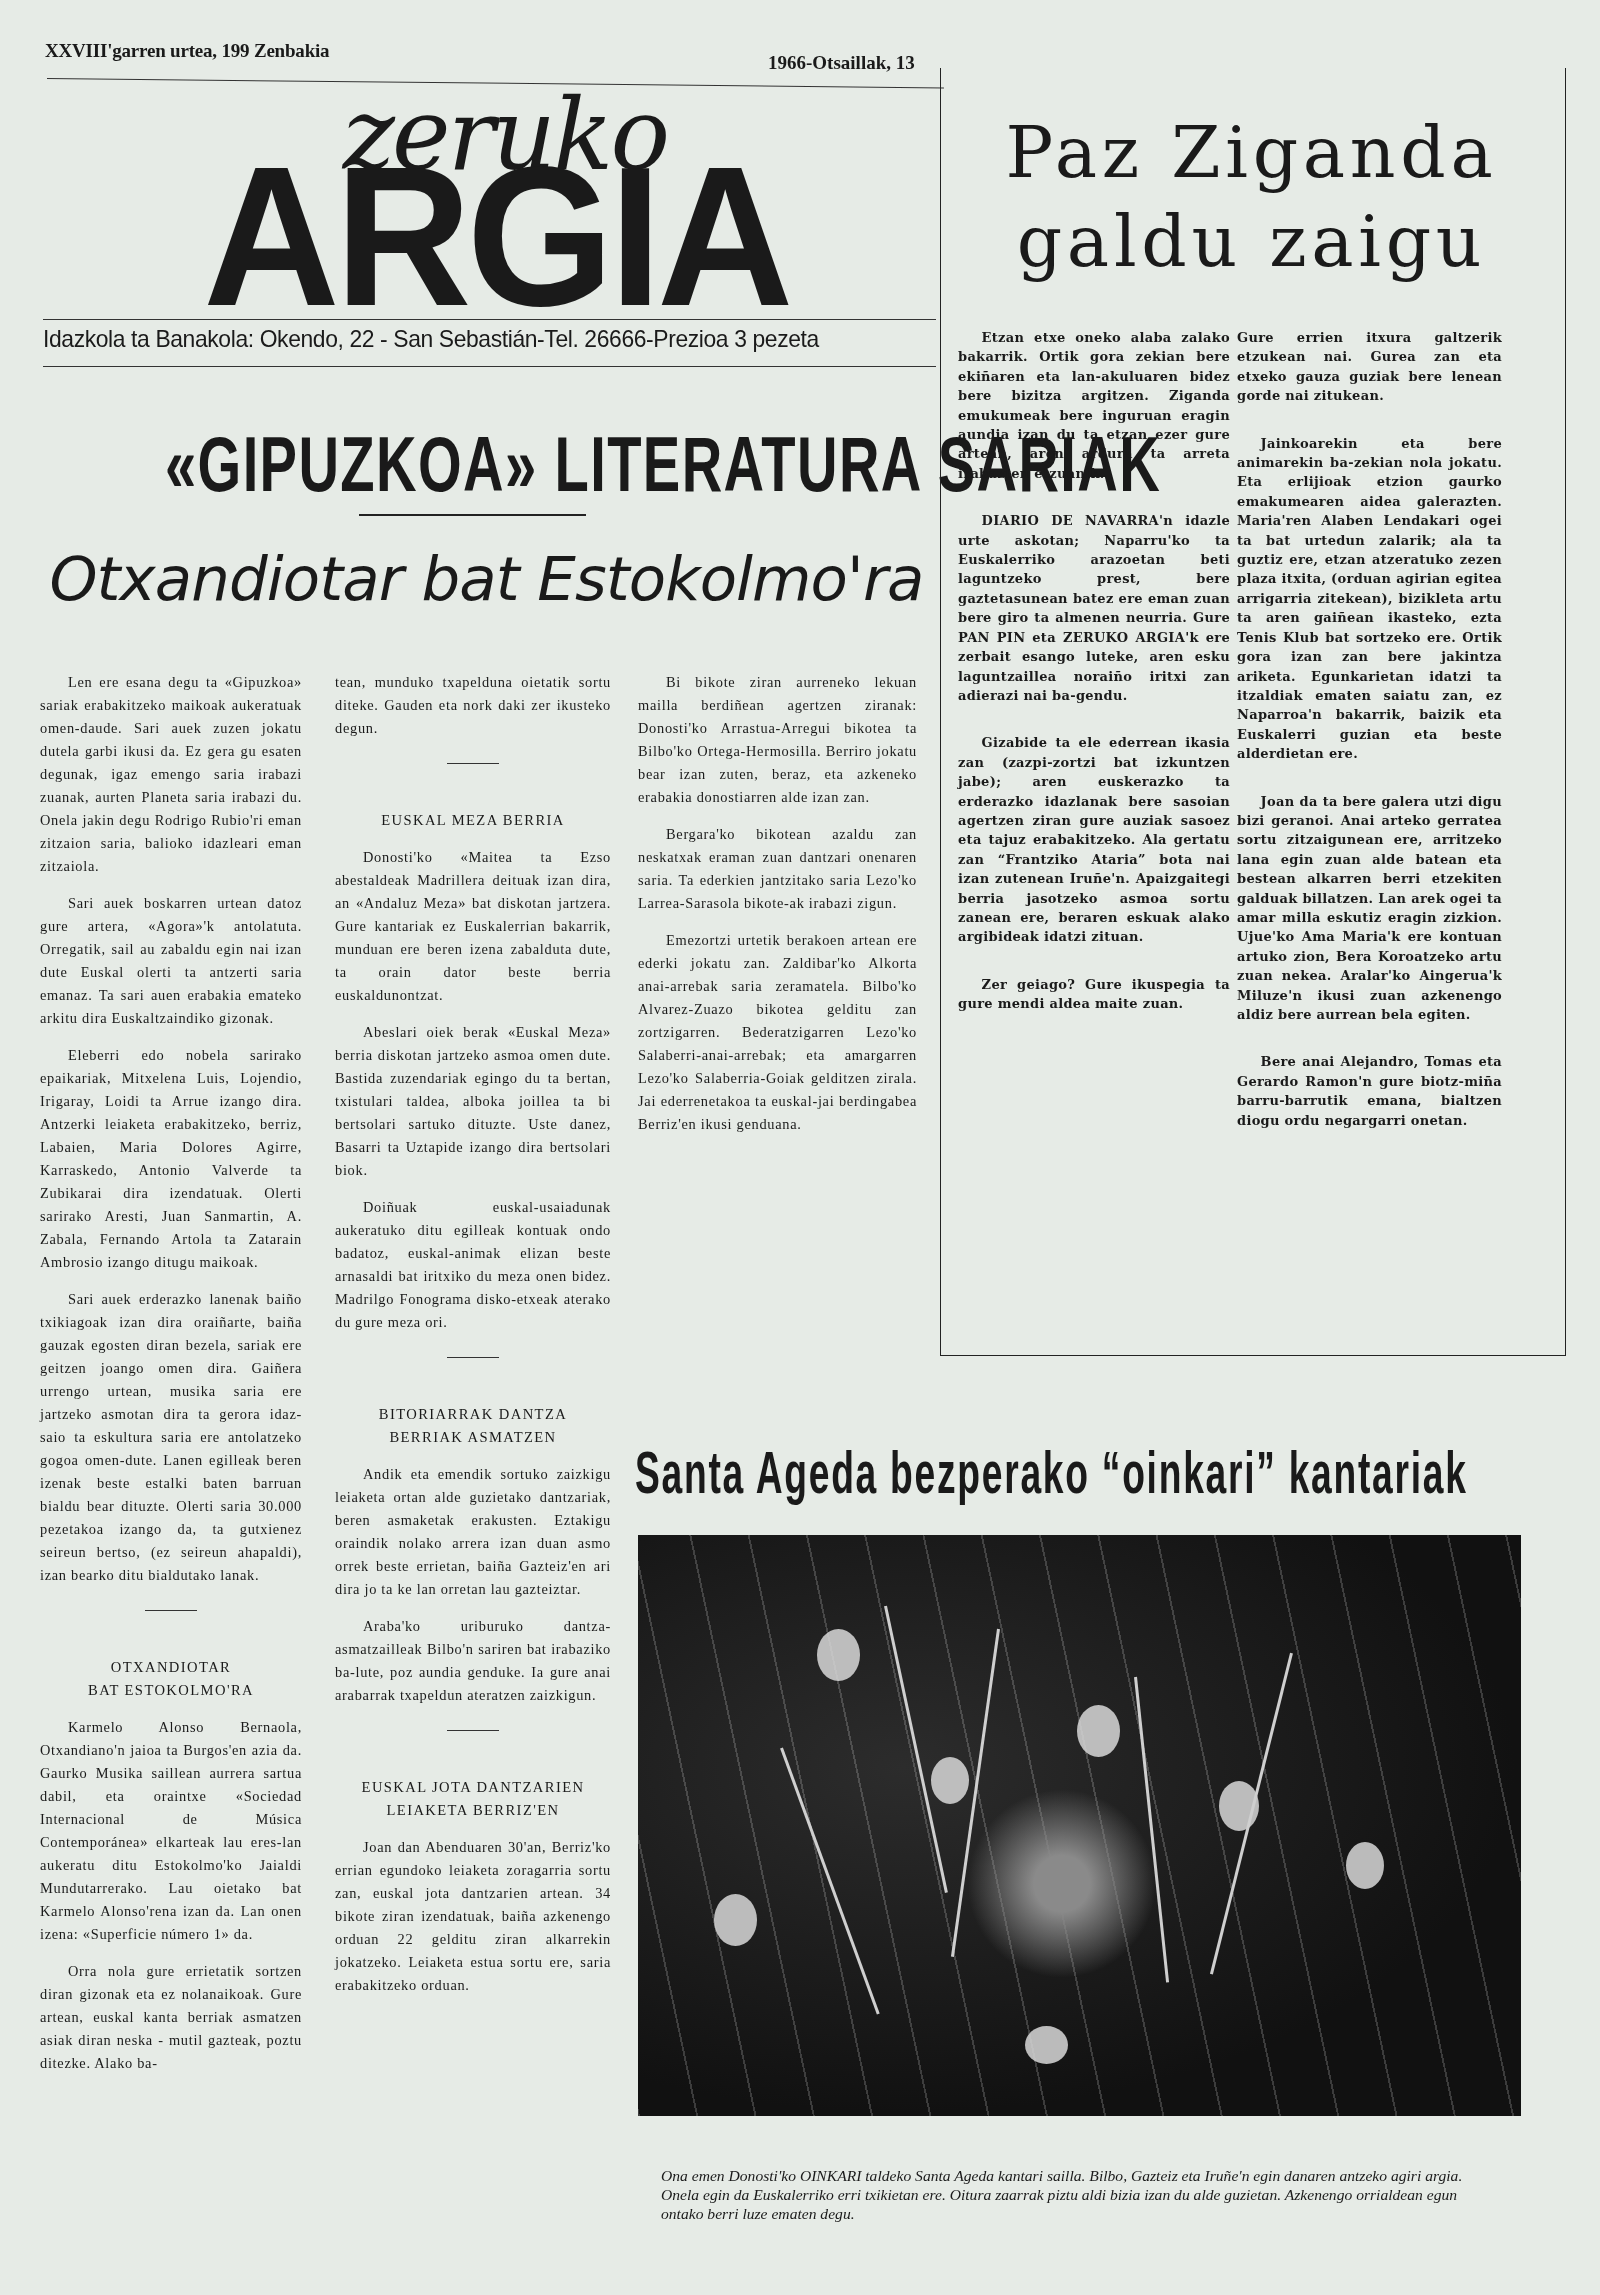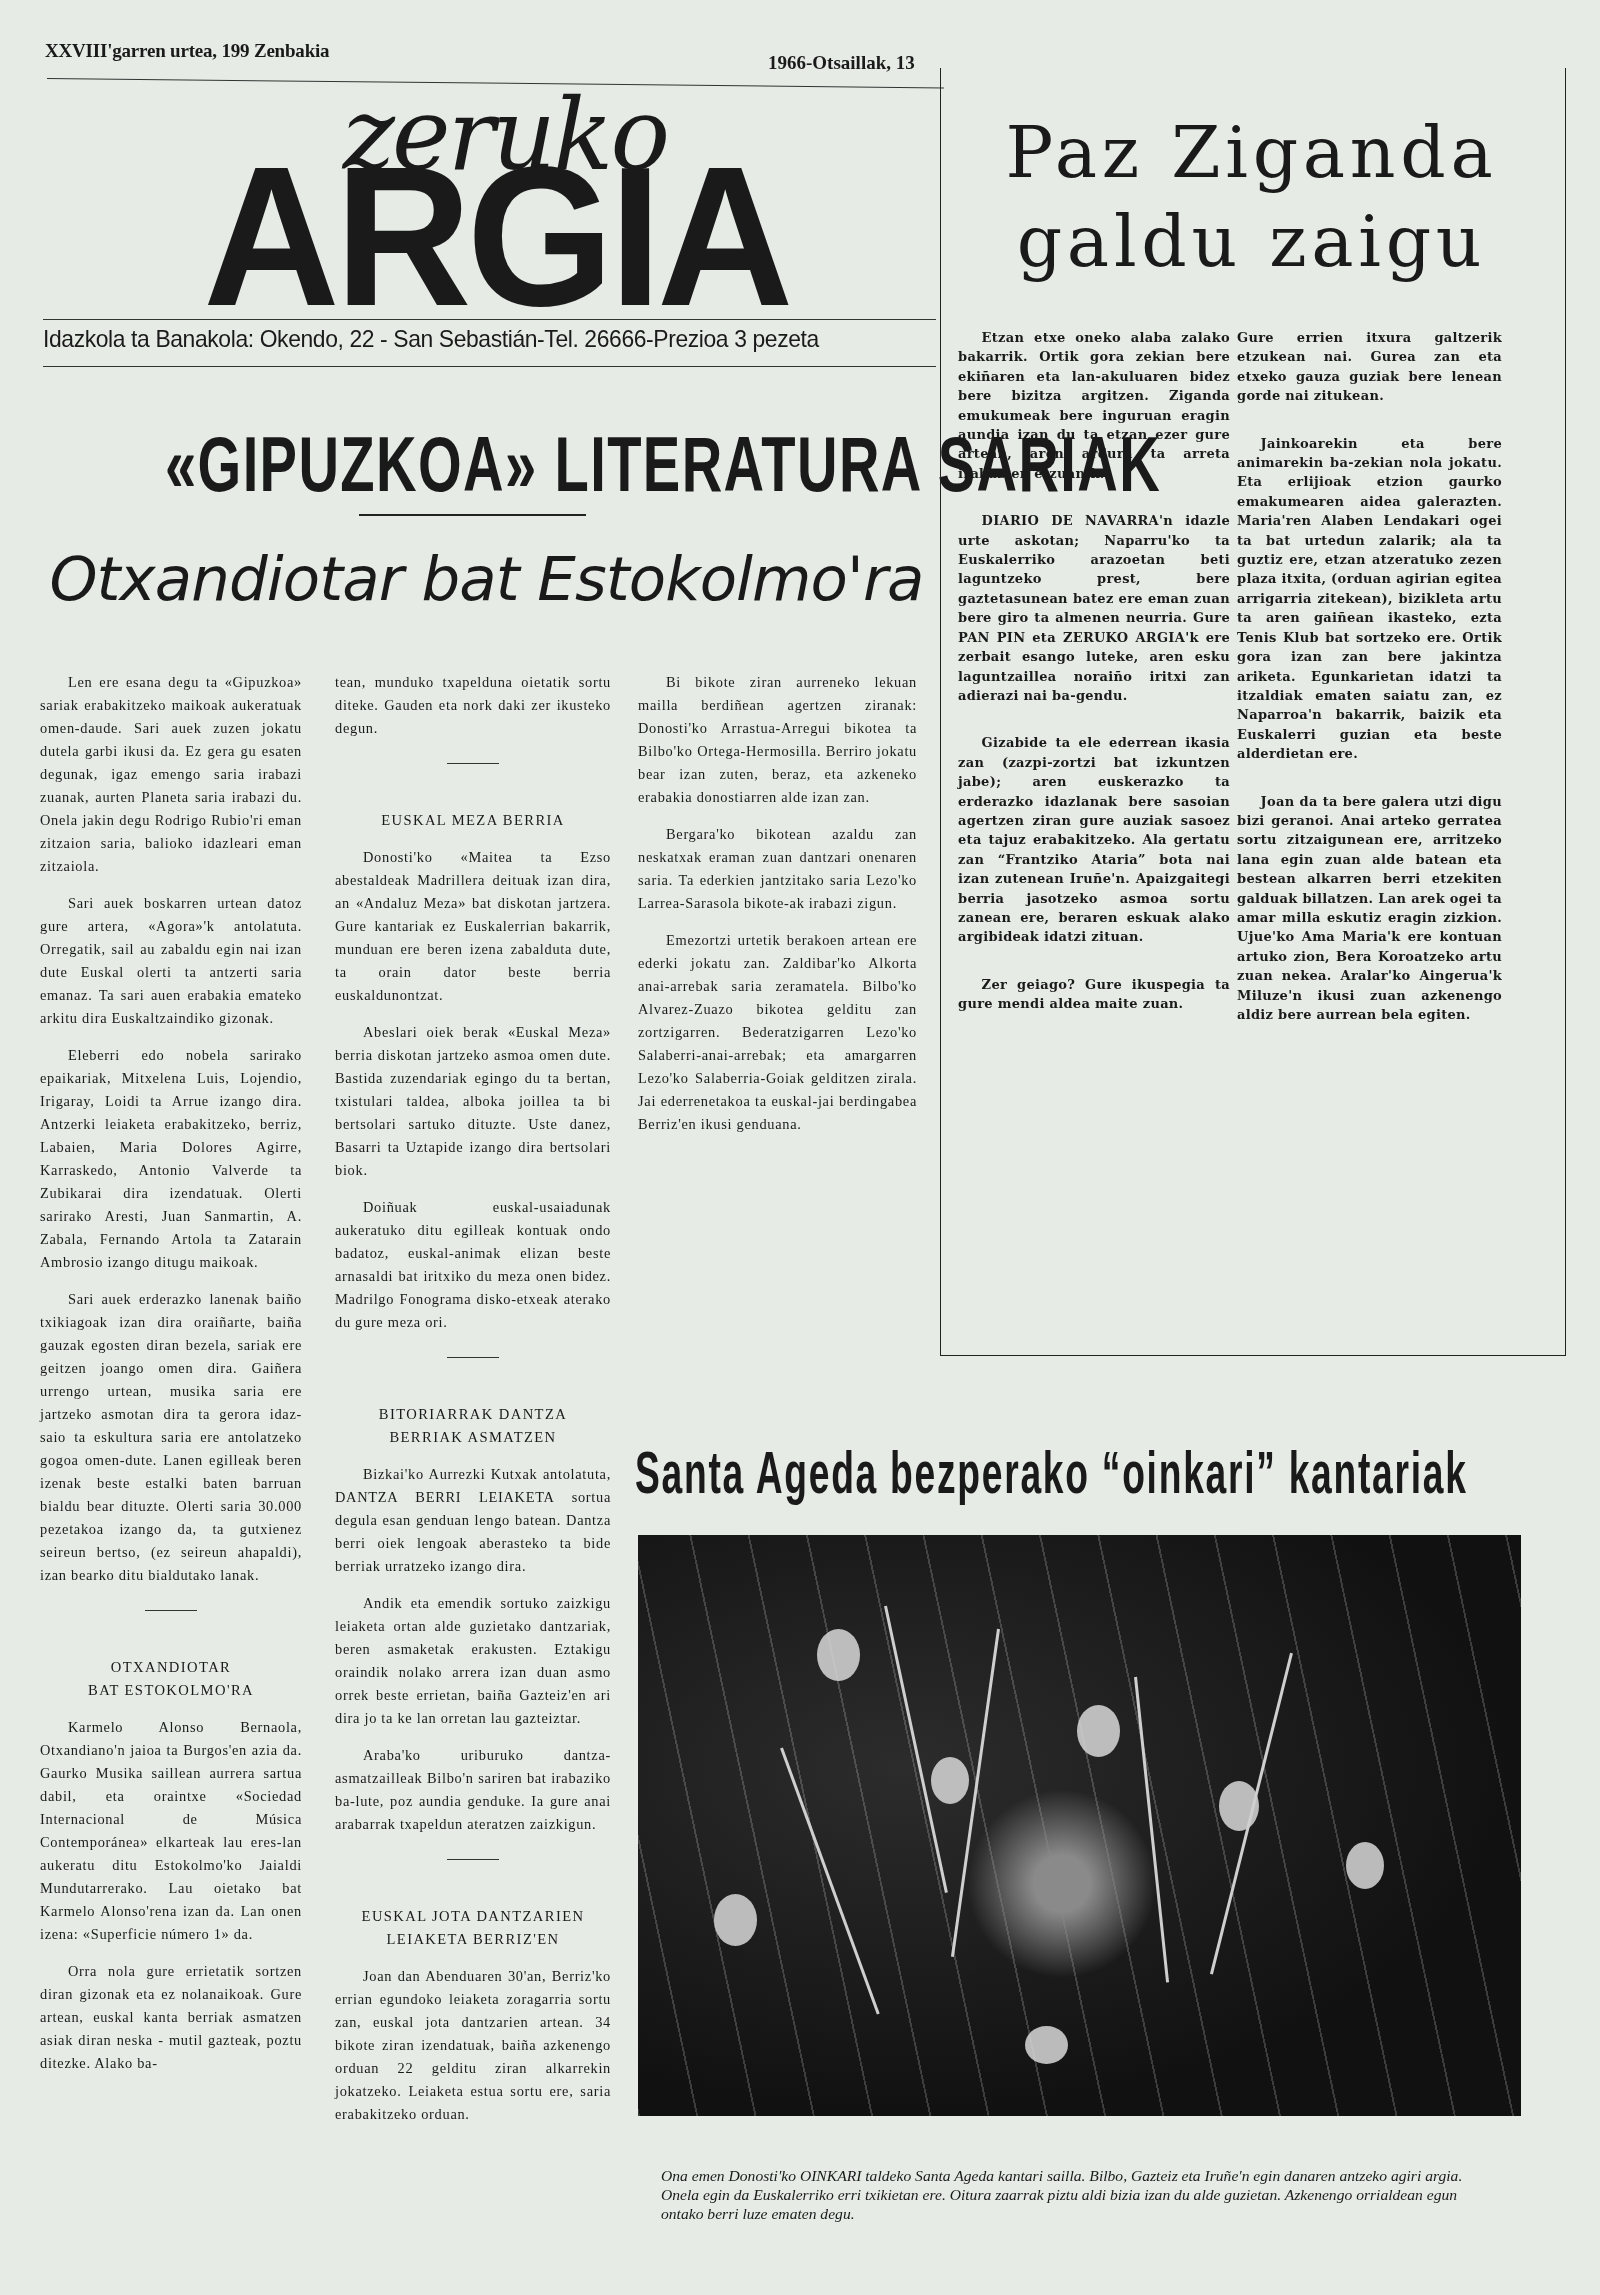--- a/index.html
+++ b/index.html
@@ -81,21 +81,20 @@
 
 <div class="col c2">
   <p style="text-indent:0">tean, munduko txapelduna oietatik sortu diteke. Gauden eta nork daki zer ikusteko degun.</p>
   <div class="sep"></div>
   <h3>EUSKAL MEZA BERRIA</h3>
   <p>Donosti'ko «Maitea ta Ezso abestaldeak Madrillera deituak izan dira, an «Andaluz Meza» bat diskotan jartzera. Gure kantariak ez Euskalerrian bakarrik, munduan ere beren izena zabalduta dute, ta orain dator beste berria euskaldunontzat.</p>
   <p>Abeslari oiek berak «Euskal Meza» berria diskotan jartzeko asmoa omen dute. Bastida zuzendariak egingo du ta bertan, txistulari taldea, alboka joillea ta bi bertsolari sartuko dituzte. Uste danez, Basarri ta Uztapide izango dira bertsolari biok.</p>
   <p>Doiñuak euskal-usaiadunak aukeratuko ditu egilleak kontuak ondo badatoz, euskal-animak elizan beste arnasaldi bat iritxiko du meza onen bidez. Madrilgo Fonograma disko-etxeak aterako du gure meza ori.</p>
   <div class="sep"></div>
   <h3><span>BITORIARRAK DANTZA</span><br><span>BERRIAK ASMATZEN</span></h3>
-  <p>Bizkai'ko Aurrezki Kutxak antolatuta, DANTZA BERRI LEIAKETA sortua degula esan genduan lengo batean. Dantza berri oiek lengoak aberasteko ta bide berriak urratzeko izango dira.</p>
   <p>Andik eta emendik sortuko zaizkigu leiaketa ortan alde guzietako dantzariak, beren asmaketak erakusten. Eztakigu oraindik nolako arrera izan duan asmo orrek beste errietan, baiña Gazteiz'en ari dira jo ta ke lan orretan lau gazteiztar.</p>
   <p>Araba'ko uriburuko dantza-asmatzailleak Bilbo'n sariren bat irabaziko ba-lute, poz aundia genduke. Ia gure anai arabarrak txapeldun ateratzen zaizkigun.</p>
   <div class="sep"></div>
   <h3><span>EUSKAL JOTA DANTZARIEN</span><br><span>LEIAKETA BERRIZ'EN</span></h3>
   <p>Joan dan Abenduaren 30'an, Berriz'ko errian egundoko leiaketa zoragarria sortu zan, euskal jota dantzarien artean. 34 bikote ziran izendatuak, baiña azkenengo orduan 22 gelditu ziran alkarrekin jokatzeko. Leiaketa estua sortu ere, saria erabakitzeko orduan.</p>
 </div>
 
 <div class="col c3">
   <p>Bi bikote ziran aurreneko lekuan mailla berdiñean agertzen ziranak: Donosti'ko Arrastua-Arregui bikotea ta Bilbo'ko Ortega-Hermosilla. Berriro jokatu bear izan zuten, beraz, eta azkeneko erabakia donostiarren alde izan zan.</p>
   <p>Bergara'ko bikotean azaldu zan neskatxak eraman zuan dantzari onenaren saria. Ta ederkien jantzitako saria Lezo'ko Larrea-Sarasola bikote-ak irabazi zigun.</p>
@@ -110,20 +109,21 @@
 <div class="obit-col o1">
   <p>Etzan etxe oneko alaba zalako bakarrik. Ortik gora zekian bere ekiñaren eta lan-akuluaren bidez bere bizitza argitzen. Ziganda emukumeak bere inguruan eragin aundia izan du ta etzan ezer gure artean, aren ardura ta arreta irabazten etzuanik.</p>
   <p>DIARIO DE NAVARRA'n idazle urte askotan; Naparru'ko ta Euskalerriko arazoetan beti laguntzeko prest, bere gaztetasunean batez ere eman zuan bere giro ta almenen neurria. Gure PAN PIN eta ZERUKO ARGIA'k ere zerbait esango luteke, aren esku laguntzaillea noraiño iritxi zan adierazi nai ba-gendu.</p>
   <p>Gizabide ta ele ederrean ikasia zan (zazpi-zortzi bat izkuntzen jabe); aren euskerazko ta erderazko idazlanak bere sasoian agertzen ziran gure auziak sasoez eta tajuz erabakitzeko. Ala gertatu zan “Frantziko Ataria” bota nai izan zutenean Iruñe'n. Apaizgaitegi berria jasotzeko asmoa sortu zanean ere, beraren eskuak alako argibideak idatzi zituan.</p>
   <p>Zer geiago? Gure ikuspegia ta gure mendi aldea maite zuan.</p>
 </div>
 <div class="obit-col o2">
   <p style="text-indent:0">Gure errien itxura galtzerik etzukean nai. Gurea zan eta etxeko gauza guziak bere lenean gorde nai zitukean.</p>
   <p>Jainkoarekin eta bere animarekin ba-zekian nola jokatu. Eta erlijioak etzion gaurko emakumearen aidea galerazten. Maria'ren Alaben Lendakari ogei ta bat urtedun zalarik; ala ta guztiz ere, etzan atzeratuko zezen plaza itxita, (orduan agirian egitea arrigarria zitekean), bizikleta artu ta aren gaiñean ikasteko, ezta Tenis Klub bat sortzeko ere. Ortik gora izan zan bere jakintza ariketa. Egunkarietan idatzi ta itzaldiak ematen saiatu zan, ez Naparroa'n bakarrik, baizik eta Euskalerri guzian eta beste alderdietan ere.</p>
   <p>Joan da ta bere galera utzi digu bizi geranoi. Anai arteko gerratea sortu zitzaigunean ere, arritzeko lana egin zuan alde batean eta bestean alkarren berri etzekiten galduak billatzen. Lan arek ogei ta amar milla eskutiz eragin zizkion. Ujue'ko Ama Maria'k ere kontuan artuko zion, Bera Koroatzeko artu zuan nekea. Aralar'ko Aingerua'k Miluze'n ikusi zuan azkenengo aldiz bere aurrean bela egiten.</p>
+  <p>Bere anai Alejandro, Tomas eta Gerardo Ramon'n gure biotz-miña barru-barrutik emana, bialtzen diogu ordu negargarri onetan.</p>
 </div>
 
 <div class="abs photo-headline">Santa Ageda bezperako “oinkari” kantariak</div>
 <div class="abs photo" title="Oinkari singers with staffs, photographed from above">
   <div class="figure" style="left:179px;top:94px;width:43px;height:52px"></div>
   <div class="figure" style="left:293px;top:222px;width:38px;height:47px"></div>
   <div class="figure" style="left:439px;top:170px;width:43px;height:52px"></div>
   <div class="figure" style="left:581px;top:246px;width:40px;height:50px"></div>
   <div class="figure" style="left:708px;top:307px;width:38px;height:47px"></div>
   <div class="figure" style="left:76px;top:359px;width:43px;height:52px"></div>

